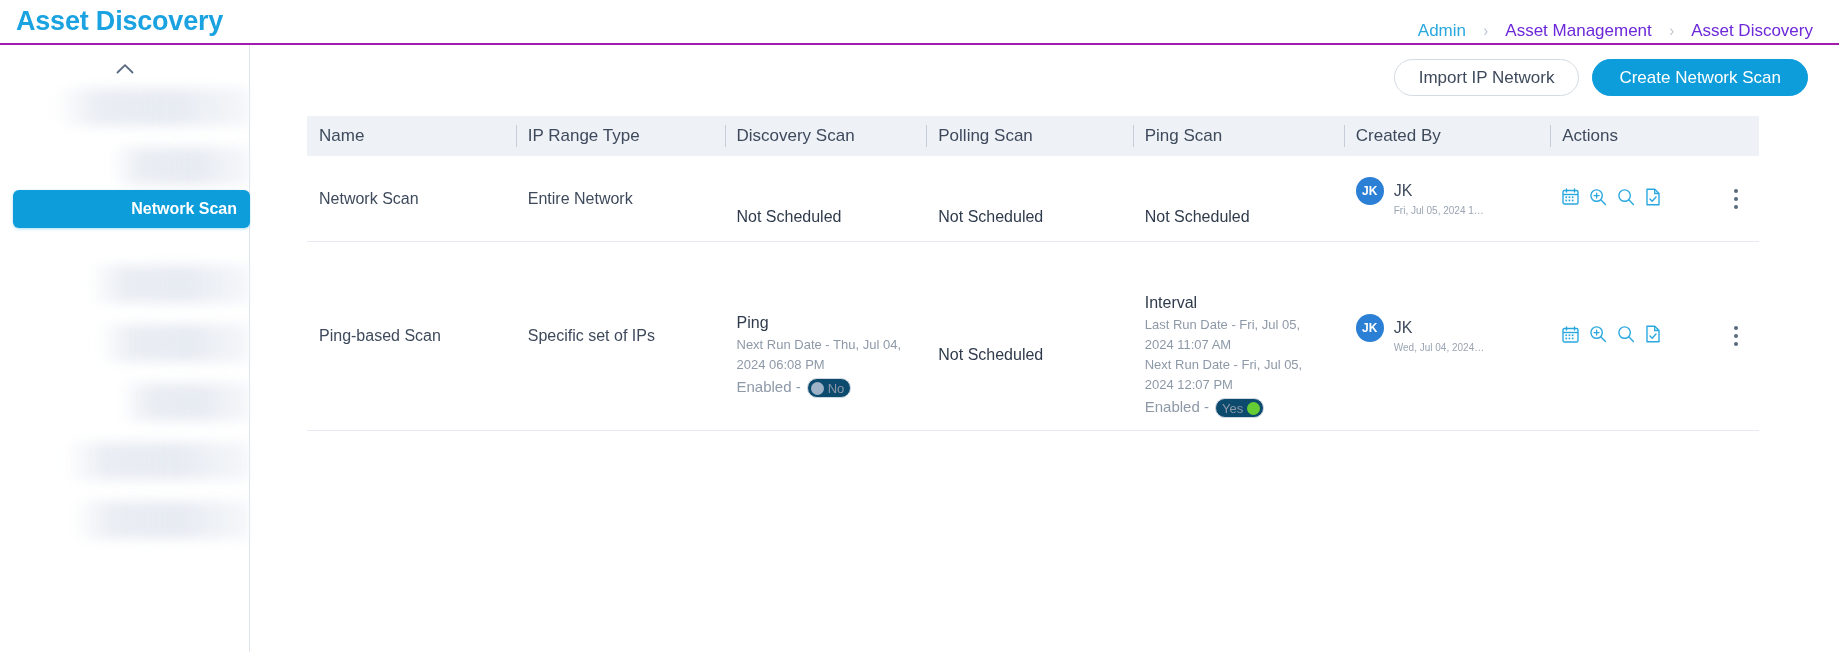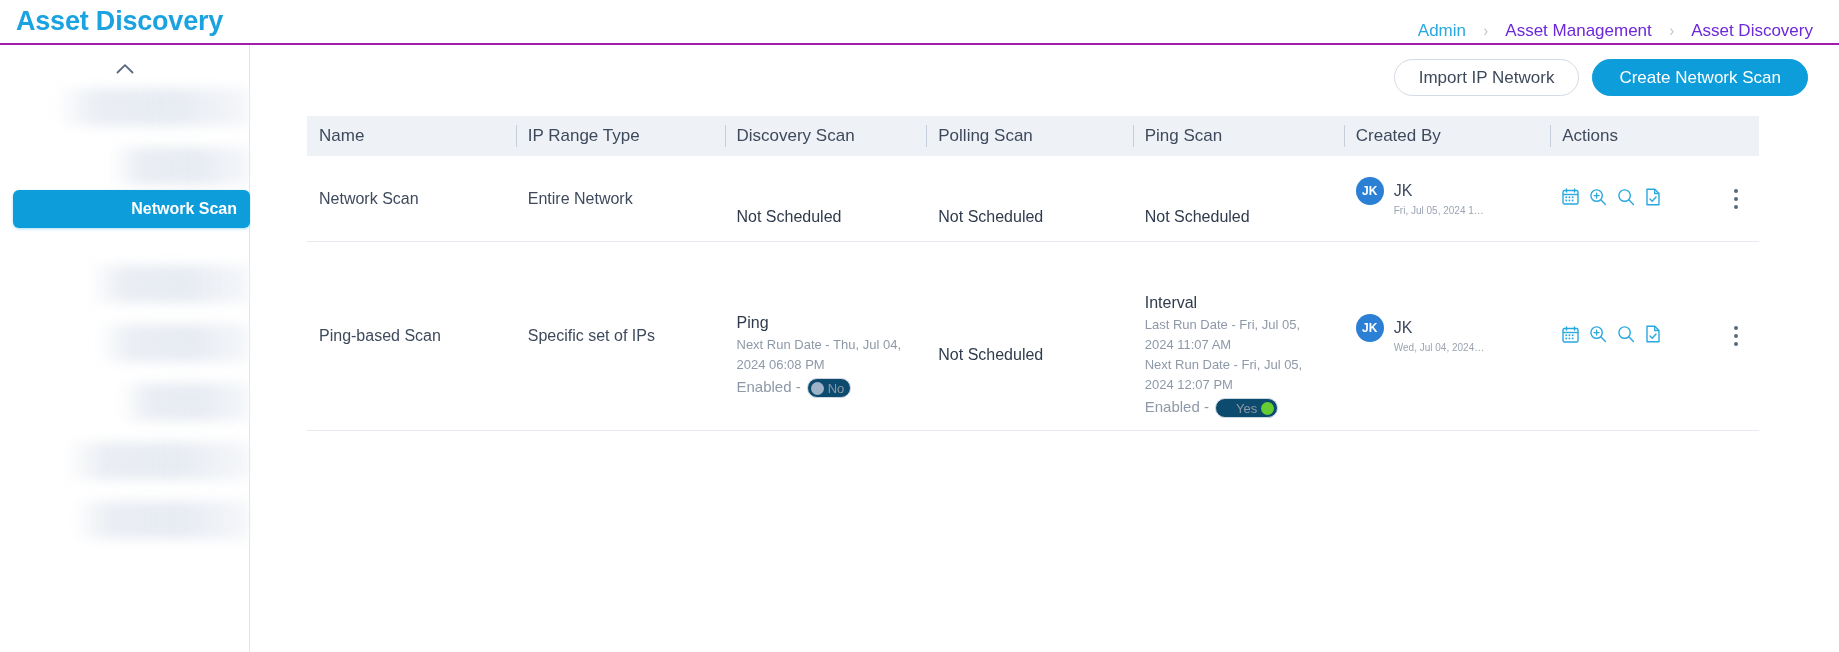--- a/index.html
+++ b/index.html
@@ -191,21 +191,21 @@
     border: 1px solid #cfd7e2;
     background: #0c4a6e;
     padding: 0 3px;
     gap: 4px;
   }
   .toggle .knob { width: 13px; height: 13px; border-radius: 50%; }
   .toggle .lbl { font-size: 13px; padding-right: 3px; }
   .toggle.off .knob { background: #9fb2c8; order: 0; }
   .toggle.off .lbl  { color: #8e99a8; order: 1; }
   .toggle.on  .knob { background: #66cc33; order: 1; }
-  .toggle.on  .lbl  { color: #8e99a8; order: 0; padding-left: 3px; padding-right: 0; margin-left: 14px; }
+  .toggle.on  .lbl  { color: #8e99a8; order: 0; padding-left: 3px; padding-right: 0; }
 
   .created-cell { position: relative; min-height: 44px; }
   .avatar {
     position: absolute; left: 0; top: 0;
     width: 28px; height: 28px; border-radius: 50%;
     background: #2b7fd4; color: #ffffff;
     font-size: 12px; font-weight: 600;
     display: flex; align-items: center; justify-content: center;
   }
   .created-name {

